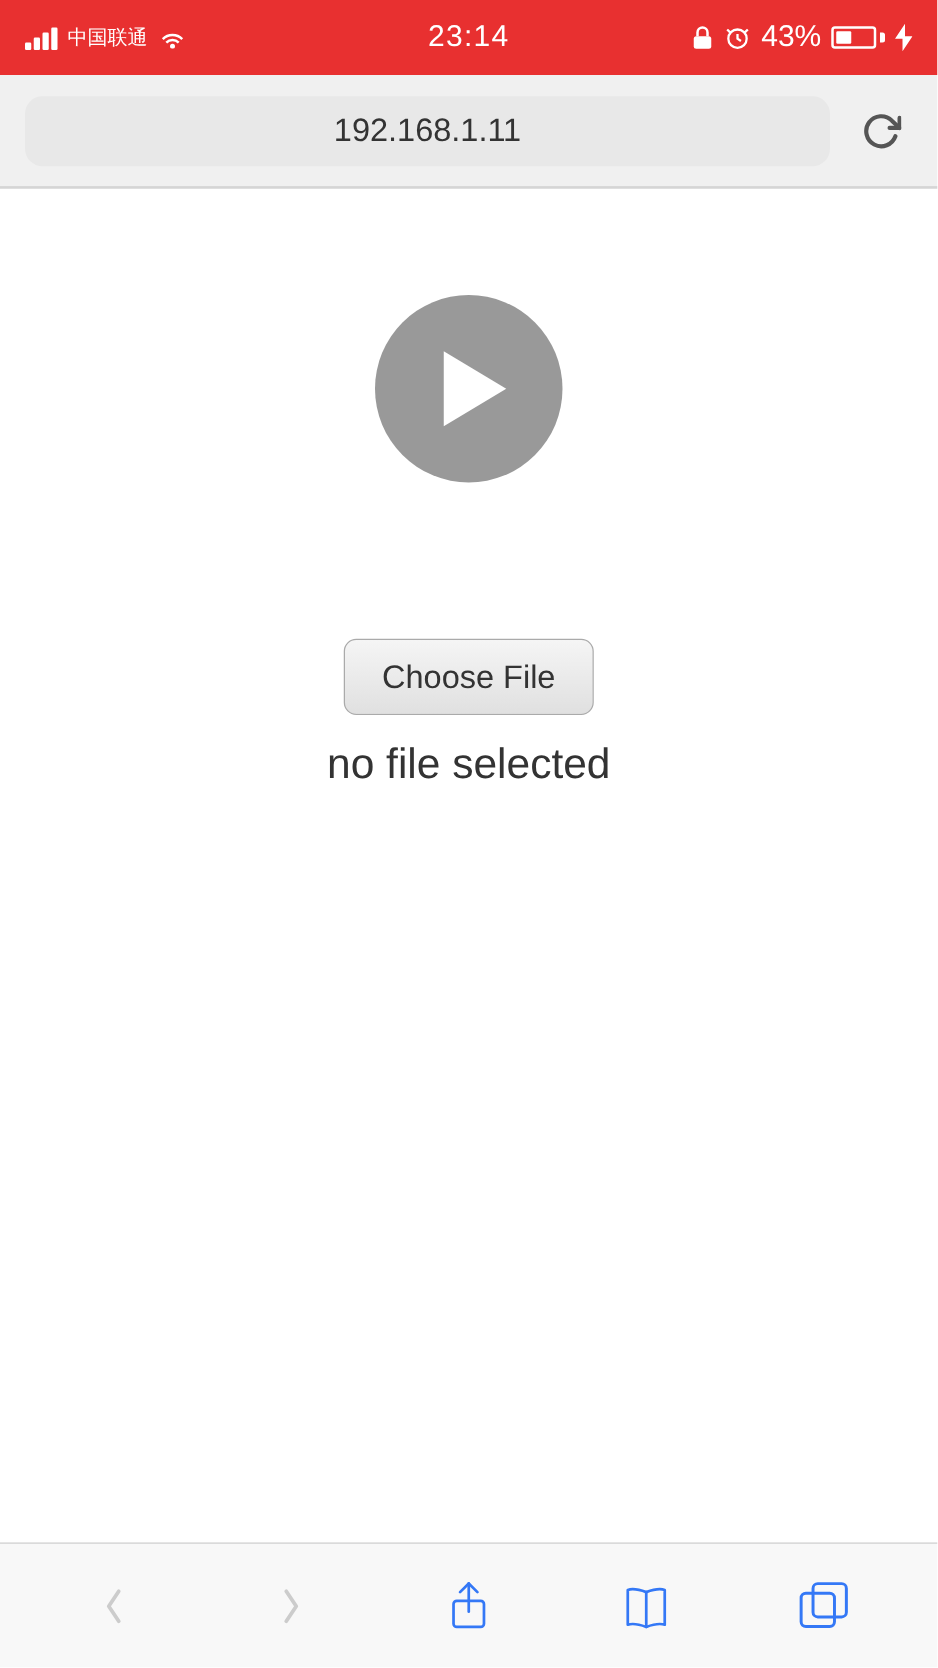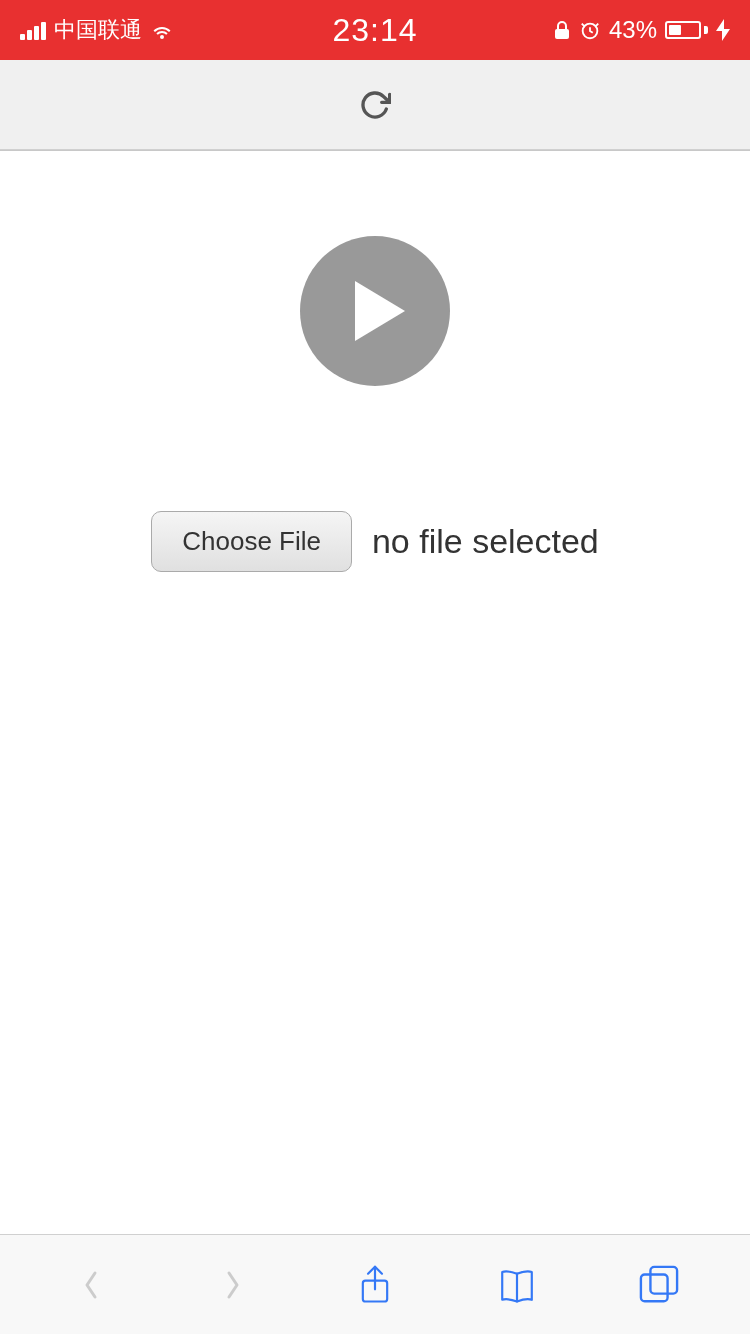--- a/index.html
+++ b/index.html
@@ -23,40 +23,40 @@
       align-items: center;
       justify-content: space-between;
       padding: 0 20px;
       position: relative;
     }
     .status-left {
       display: flex;
       align-items: center;
       gap: 8px;
       color: #fff;
-      font-size: 22px;
+      font-size: 16px;
       font-weight: 500;
     }
     .signal-bars {
       display: flex;
       align-items: flex-end;
       gap: 2px;
       height: 20px;
     }
     .signal-bar {
       background: #fff;
       width: 5px;
       border-radius: 1px;
     }
     .status-center {
       position: absolute;
       left: 50%;
       transform: translateX(-50%);
       color: #fff;
-      font-size: 32px;
+      font-size: 24px;
       font-weight: 500;
       letter-spacing: 1px;
     }
     .status-right {
       display: flex;
       align-items: center;
       gap: 8px;
       color: #fff;
       font-size: 24px;
     }
@@ -169,20 +169,21 @@
       border-left: 50px solid #fff;
       margin-left: 10px;
     }
 
     
     .file-input-area {
       display: flex;
       align-items: center;
       gap: 20px;
       margin-top: 20px;
+      flex-direction: column;
     }
     .choose-file-btn {
       padding: 14px 30px;
       background: linear-gradient(to bottom, #f5f5f5, #e0e0e0);
       border: 1.5px solid #aaa;
       border-radius: 10px;
       font-size: 26px;
       color: #333;
       cursor: pointer;
       font-family: inherit;
@@ -265,20 +266,21 @@
       <div class="battery-tip"></div>
     </div>
 
     <svg width="14" height="22" viewBox="0 0 14 22" fill="white">
       <polygon points="8,0 0,12 6,12 6,22 14,10 8,10"></polygon>
     </svg>
   </div>
 </div>
 
 <div class="browser-bar">
+  <div class="url-bar">192.168.1.11</div>
   <div class="reload-btn">
     <svg width="32" height="32" viewBox="0 0 24 24" fill="none" stroke="#555" stroke-width="2.5" stroke-linecap="round" stroke-linejoin="round">
       <path d="M23 4v6h-6"></path>
       <path d="M20.49 15a9 9 0 1 1-2.12-9.36L23 10"></path>
     </svg>
   </div>
 </div>
 
 <div class="separator"></div>
 

